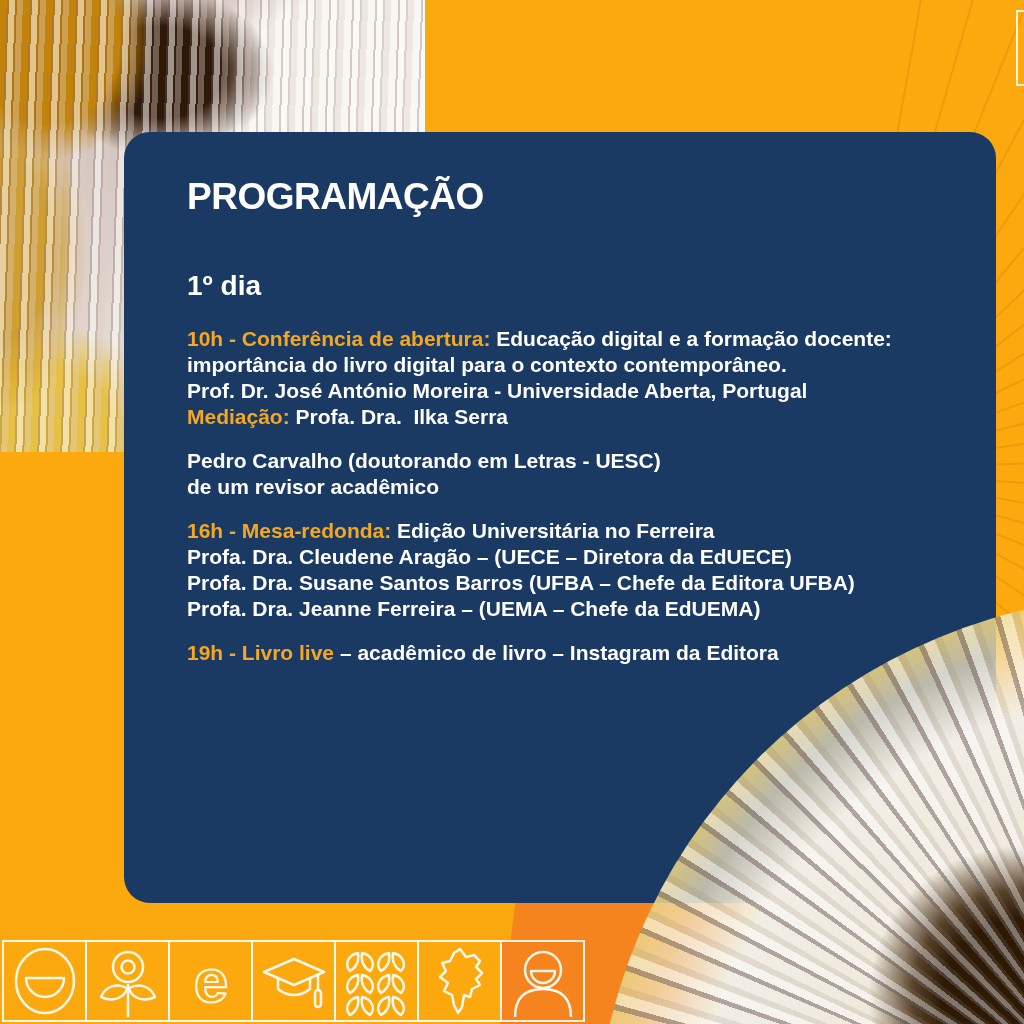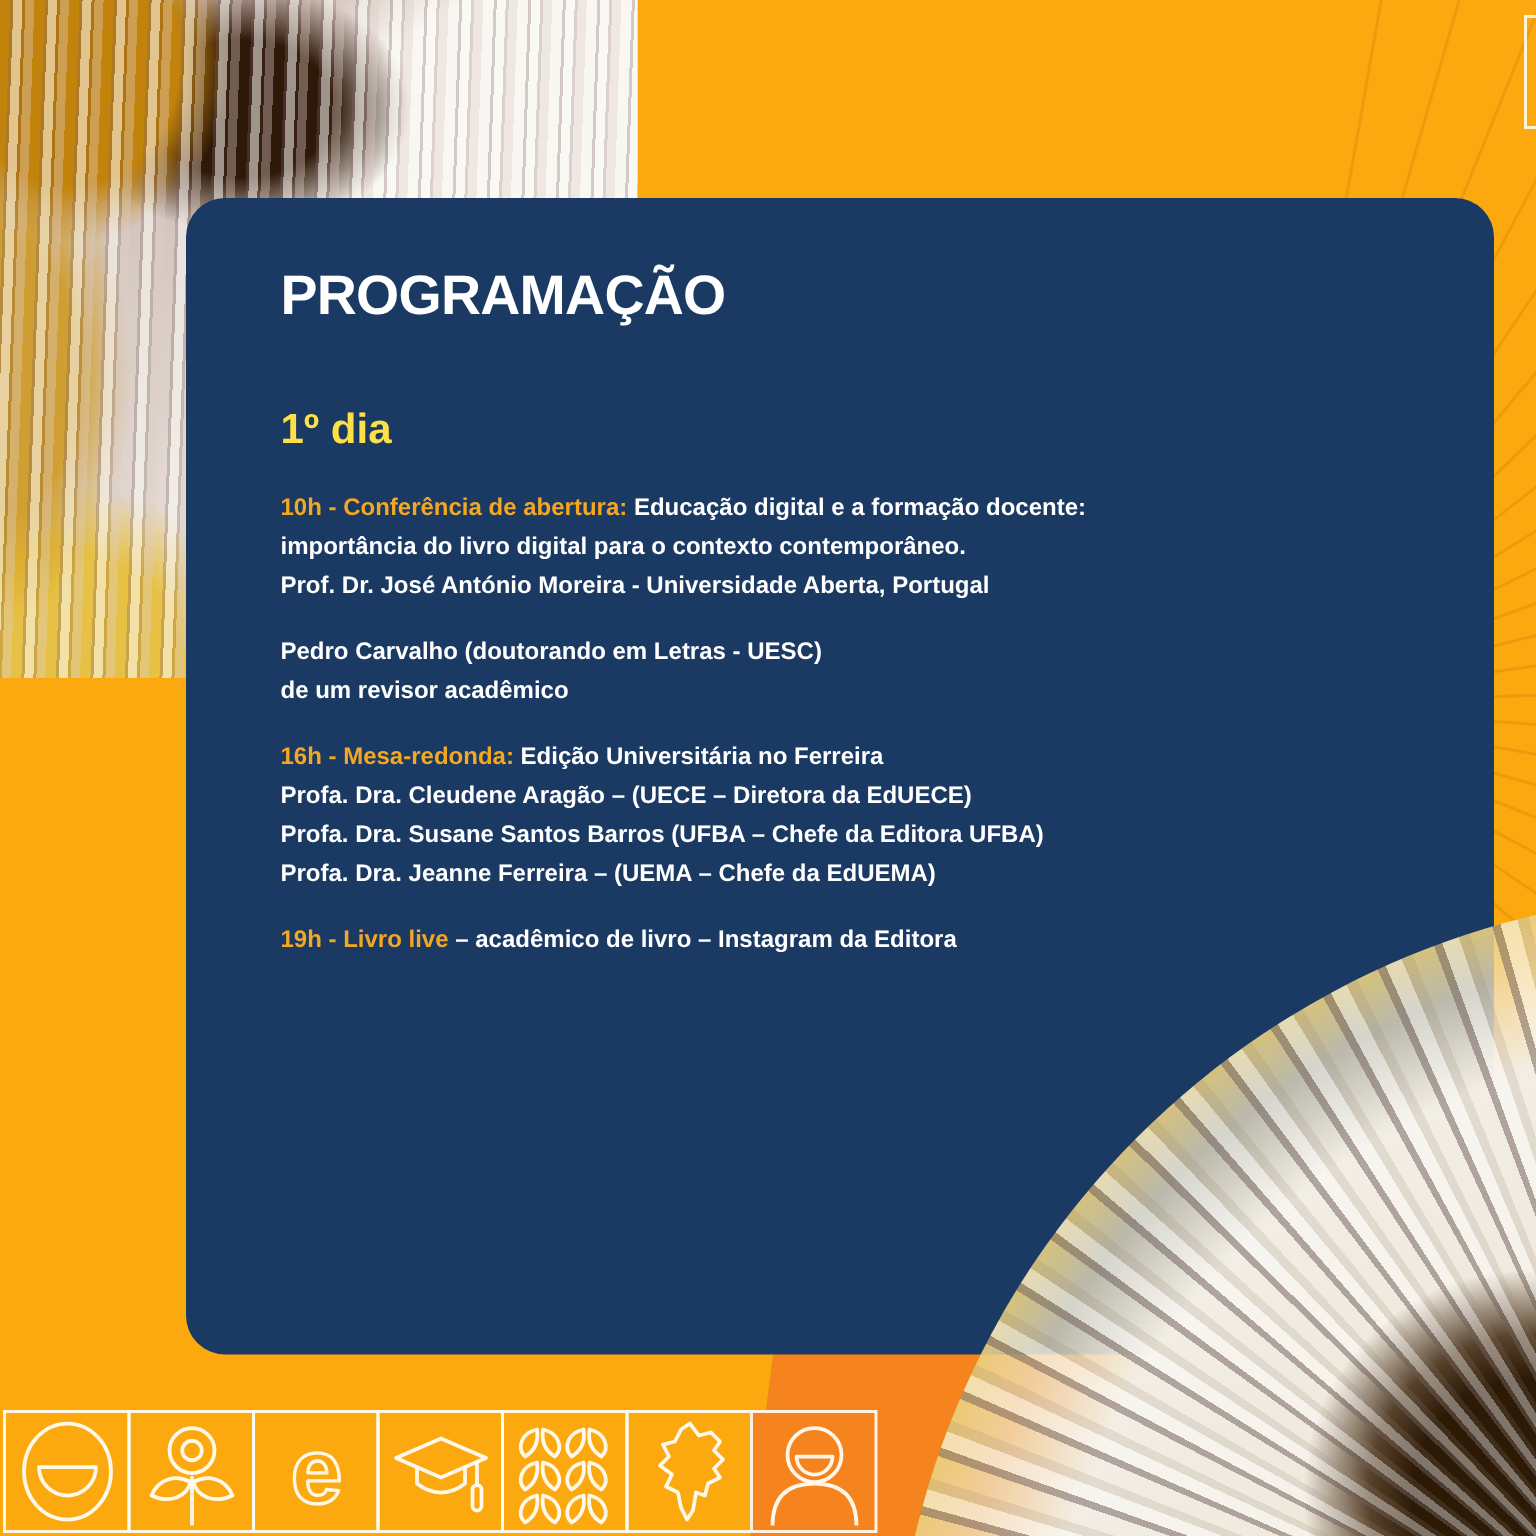--- a/index.html
+++ b/index.html
@@ -40,23 +40,23 @@
   
   .card{
     position:absolute;left:100px;top:132px;width:872px;height:771px;z-index:3;
     background:#1A3A64;border-radius:26px;box-sizing:border-box;
     padding:44px 36px 0 63px;color:#fff;margin-left:24px;
   }
   .card h1{
     margin:0;font-size:37px;font-weight:bold;letter-spacing:-.5px;color:#fff;
   }
   .card h2{
-    margin:52px 0 24px 0;font-size:28px;font-weight:bold;color:#fde047;
-  }
-  .session{margin:0 0 18px 0;font-size:16px;font-weight:bold;line-height:26px;}
+    margin:52px 0 24px 0;font-size:28px;font-weight:bold;color:#ffffff;
+  }
+  .session{margin:0 0 18px 0;font-size:21px;font-weight:bold;line-height:26px;}
   .session .line{display:block;white-space:pre-wrap;}
   .hl{color:#F3A722;}
 
   
   .corner-frame{
     position:absolute;left:1016px;top:10px;width:34px;height:72px;z-index:4;
     border:2px solid rgba(255,250,235,.9);
   }
 
   
@@ -127,20 +127,21 @@
   <div class="dark-wedge"></div>
 
   <div class="card">
     <h1>PROGRAMAÇÃO</h1>
     <h2>1º dia</h2>
     <div>
         <p class="session">
           <span class="line"><span class="hl">10h - Conferência de abertura:</span><span> Educação digital e a formação docente:</span></span>
           <span class="line"><span>importância do livro digital para o contexto contemporâneo.</span></span>
           <span class="line"><span>Prof. Dr. José António Moreira - Universidade Aberta, Portugal</span></span>
+          <span class="line"><span class="hl">Mediação:</span><span> Profa. Dra.  Ilka Serra</span></span>
         </p>
         <p class="session">
           <span class="line"><span>Pedro Carvalho (doutorando em Letras - UESC)</span></span>
           <span class="line"><span>de um revisor acadêmico</span></span>
         </p>
         <p class="session">
           <span class="line"><span class="hl">16h - Mesa-redonda:</span><span> Edição Universitária no Ferreira</span></span>
           <span class="line"><span>Profa. Dra. Cleudene Aragão – (UECE – Diretora da EdUECE)</span></span>
           <span class="line"><span>Profa. Dra. Susane Santos Barros (UFBA – Chefe da Editora UFBA)</span></span>
           <span class="line"><span>Profa. Dra. Jeanne Ferreira – (UEMA – Chefe da EdUEMA)</span></span>

